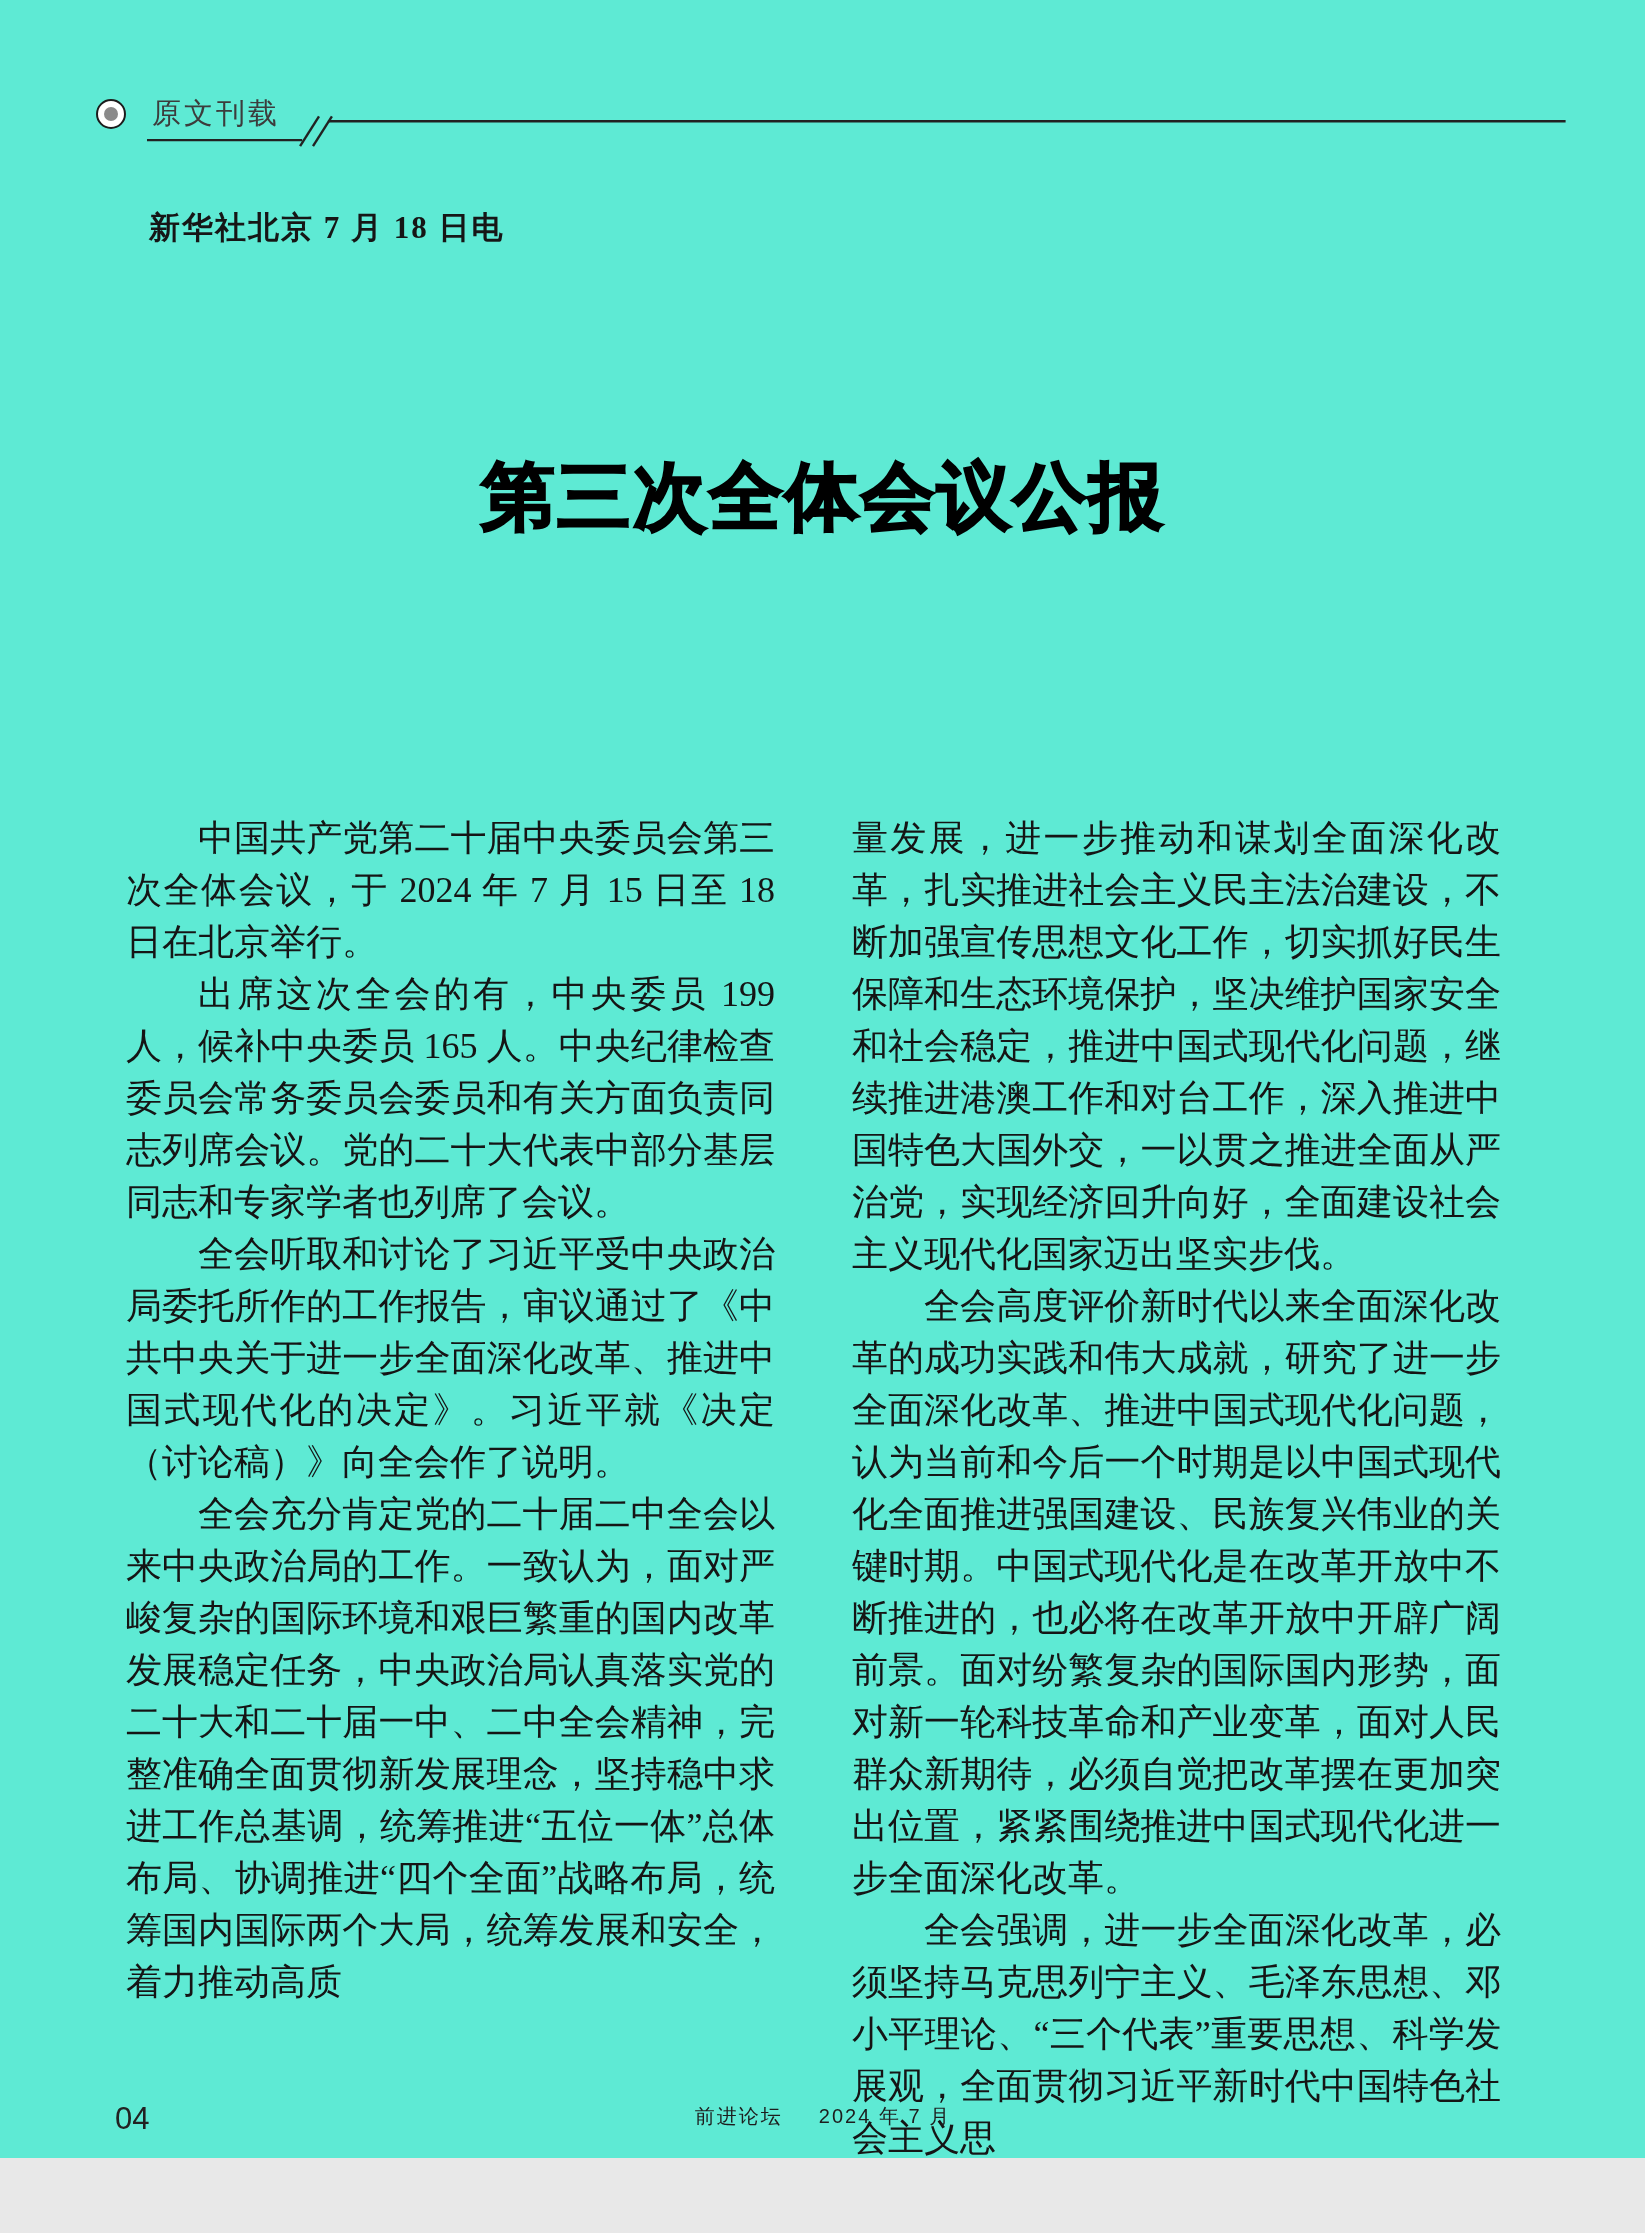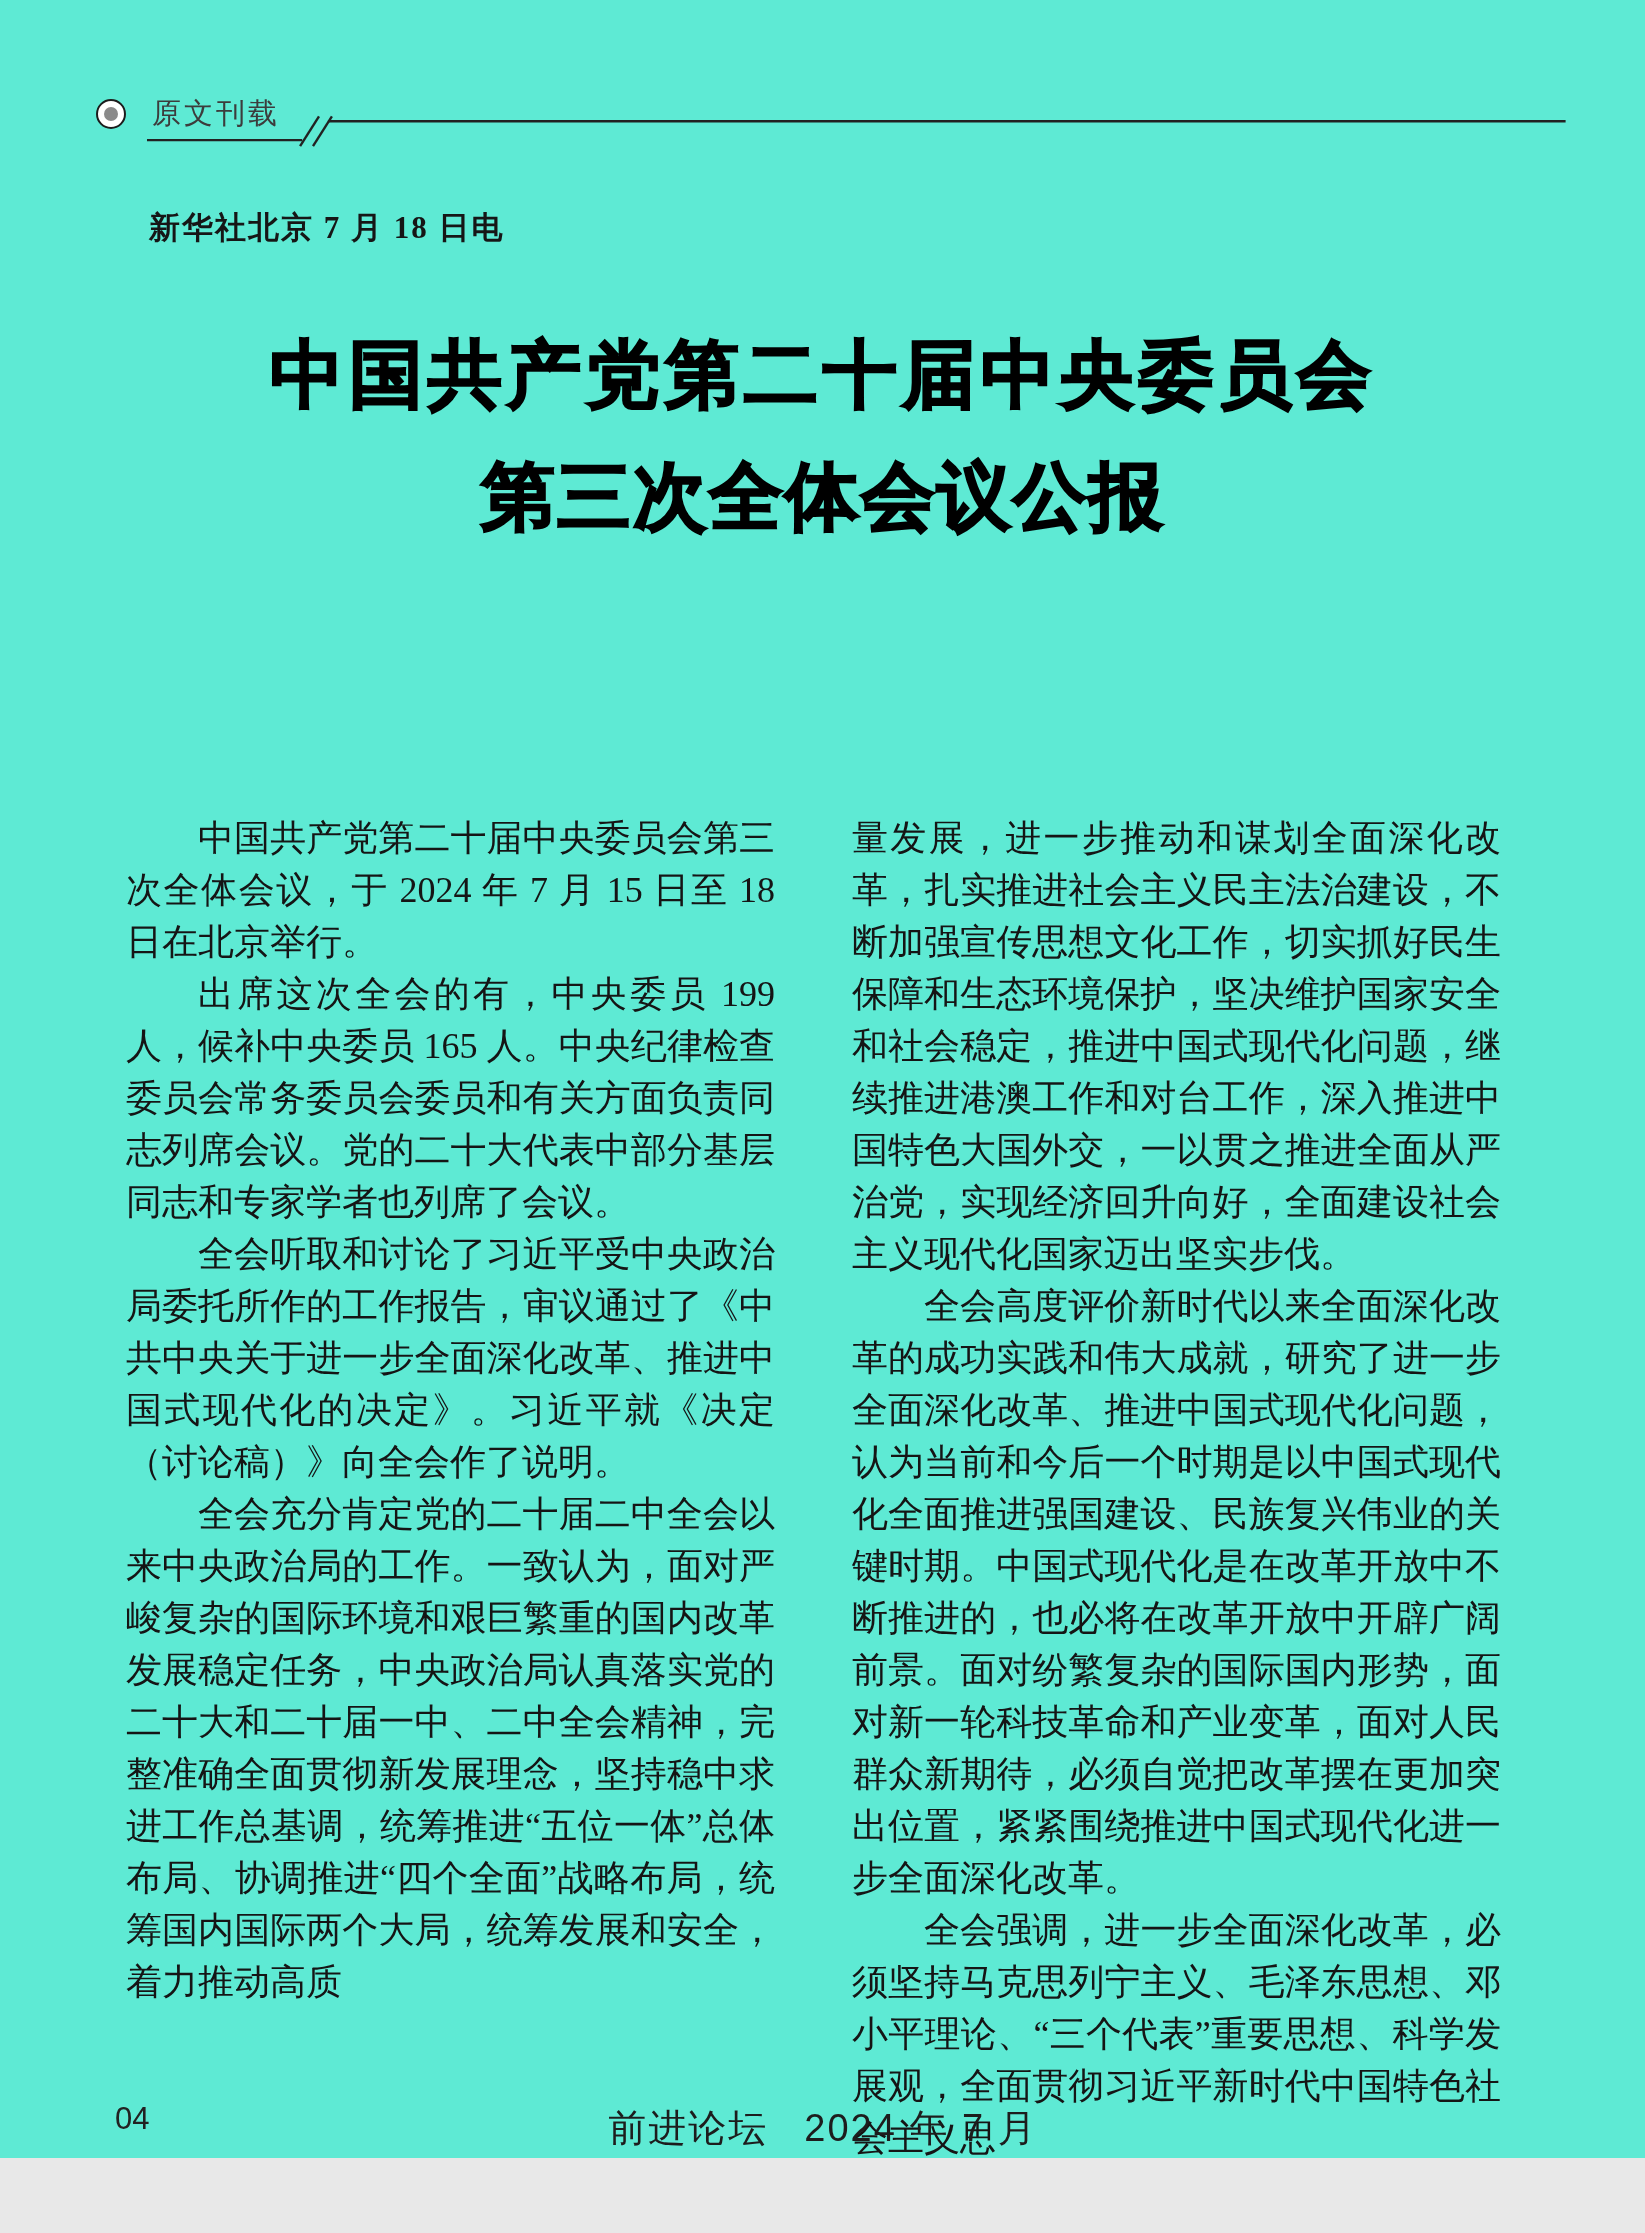--- a/index.html
+++ b/index.html
@@ -67,21 +67,21 @@
   
   .page-number{
     position:absolute;left:115px;top:2101px;
     font-family:"Liberation Sans", sans-serif;
     font-size:31px;color:#222;
   }
   .footer-center{
     position:absolute;left:0;top:2103px;width:1646px;
     display:flex;justify-content:center;align-items:baseline;gap:36px;
     font-family:"Liberation Sans", sans-serif;
-    font-size:38px;color:#1d1d1d;letter-spacing:2px;
+    font-size:20px;color:#1d1d1d;letter-spacing:2px;
   }
 </style>
 </head>
 <body>
 
 <div class="page">
 
   <svg class="header-rule" viewBox="0 0 1654 170" xmlns="http://www.w3.org/2000/svg">
     <line x1="147" y1="141" x2="303" y2="141" stroke="#222" stroke-width="2.4"></line>
     <line x1="301" y1="147" x2="320" y2="117" stroke="#222" stroke-width="2.4"></line>
@@ -91,21 +91,20 @@
 
   <div class="kicker">
     <span class="kicker-icon">
         <span class="dot"></span>
       </span>
     <span class="kicker-label">原文刊载</span>
   </div>
 
   <div class="dateline">新华社北京 7 月 18 日电</div>
 
-  <div class="title-line l1">中国共产党第二十届中央委员会</div>
   <div class="title-line l2">第三次全体会议公报</div>
 
 
   <div class="col left">
     <p class="indent">中国共产党第二十届中央委员会第三次全体会议，于 2024 年 7 月 15 日至 18 日在北京举行。</p>
     <p class="indent">出席这次全会的有，中央委员 199 人，候补中央委员 165 人。中央纪律检查委员会常务委员会委员和有关方面负责同志列席会议。党的二十大代表中部分基层同志和专家学者也列席了会议。</p>
     <p class="indent">全会听取和讨论了习近平受中央政治局委托所作的工作报告，审议通过了《中共中央关于进一步全面深化改革、推进中国式现代化的决定》。习近平就《决定（讨论稿）》向全会作了说明。</p>
     <p class="indent">全会充分肯定党的二十届二中全会以来中央政治局的工作。一致认为，面对严峻复杂的国际环境和艰巨繁重的国内改革发展稳定任务，中央政治局认真落实党的二十大和二十届一中、二中全会精神，完整准确全面贯彻新发展理念，坚持稳中求进工作总基调，统筹推进“五位一体”总体布局、协调推进“四个全面”战略布局，统筹国内国际两个大局，统筹发展和安全，着力推动高质</p>
   </div>
 

